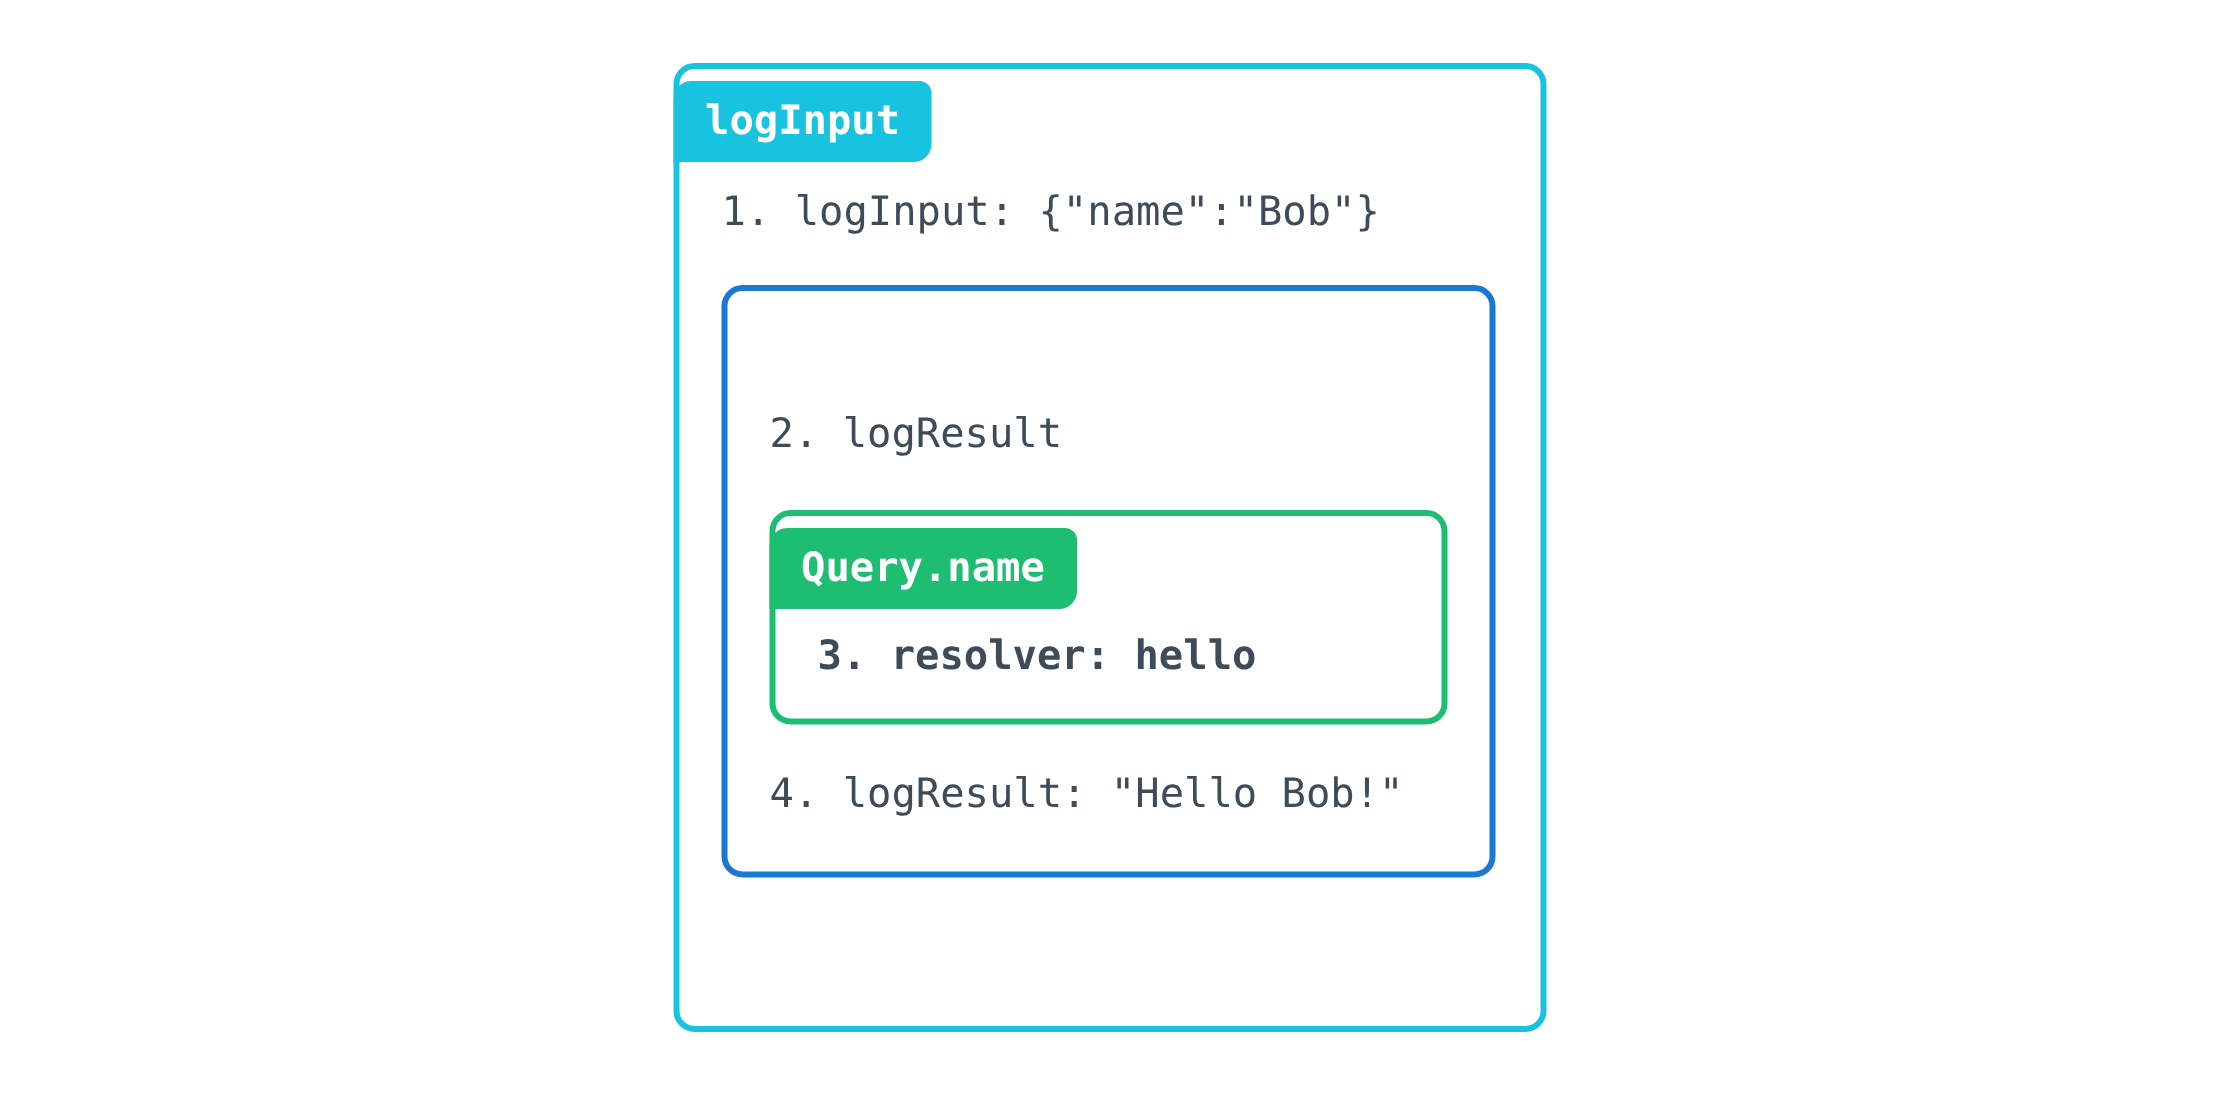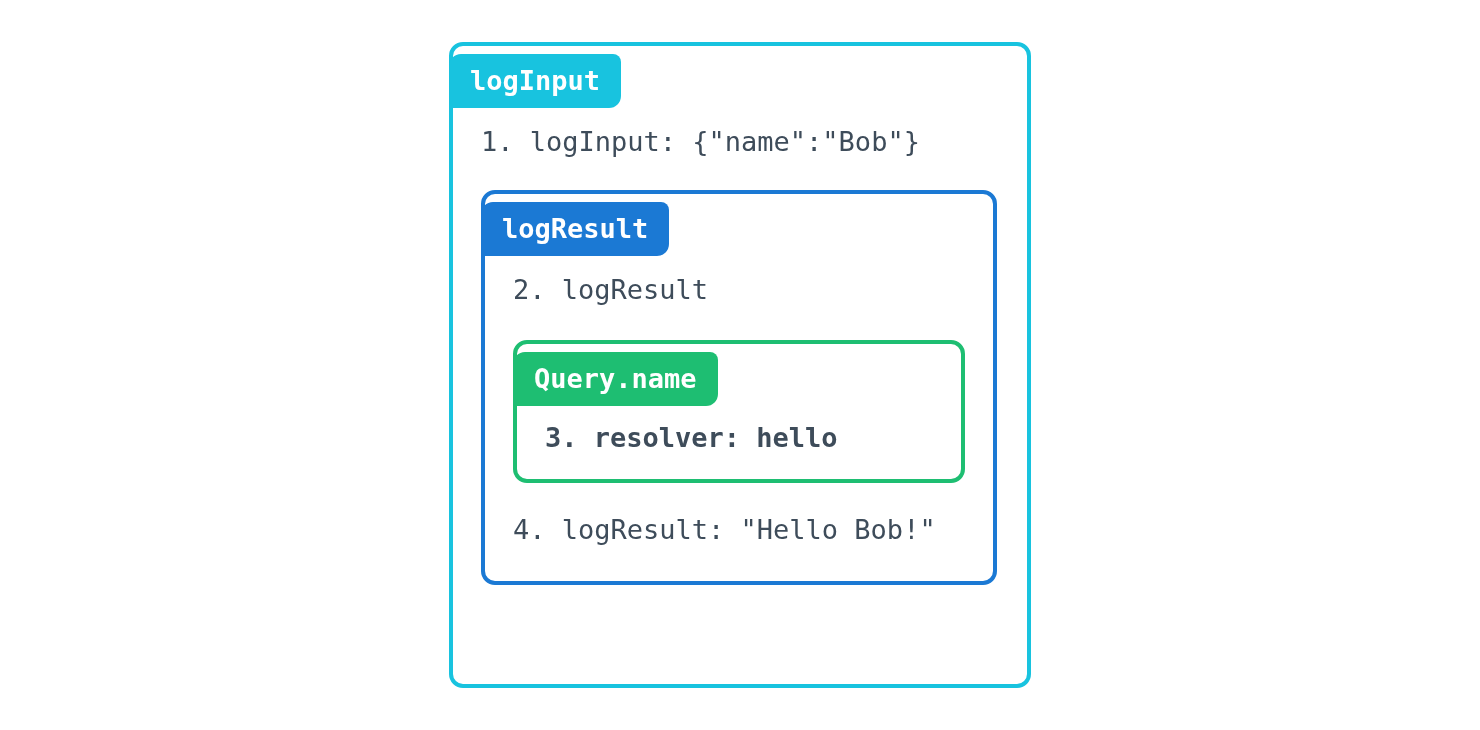--- a/index.html
+++ b/index.html
@@ -45,21 +45,20 @@
 <body>
 
 <div class="canvas">
 
   <div class="frame frame-outer">
     <div class="tab tab-outer">logInput</div>
 
     <div class="row row-1">1. logInput: {"name":"Bob"}</div>
 
     <div class="frame frame-middle">
-      <div class="tab tab-middle">logResult</div>
 
       <div class="row row-2">2. logResult</div>
 
       <div class="frame frame-inner">
         <div class="tab tab-inner">Query.name</div>
 
         <div class="row row-3">3. resolver: hello</div>
       </div>
 
       <div class="row row-4">4. logResult: "Hello Bob!"</div>

